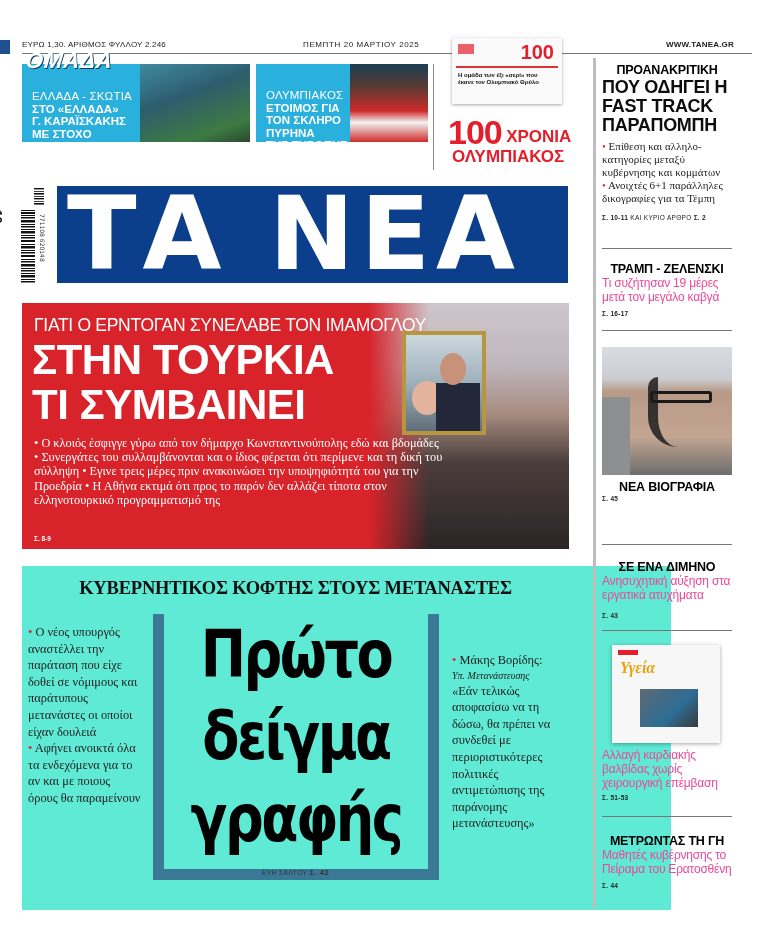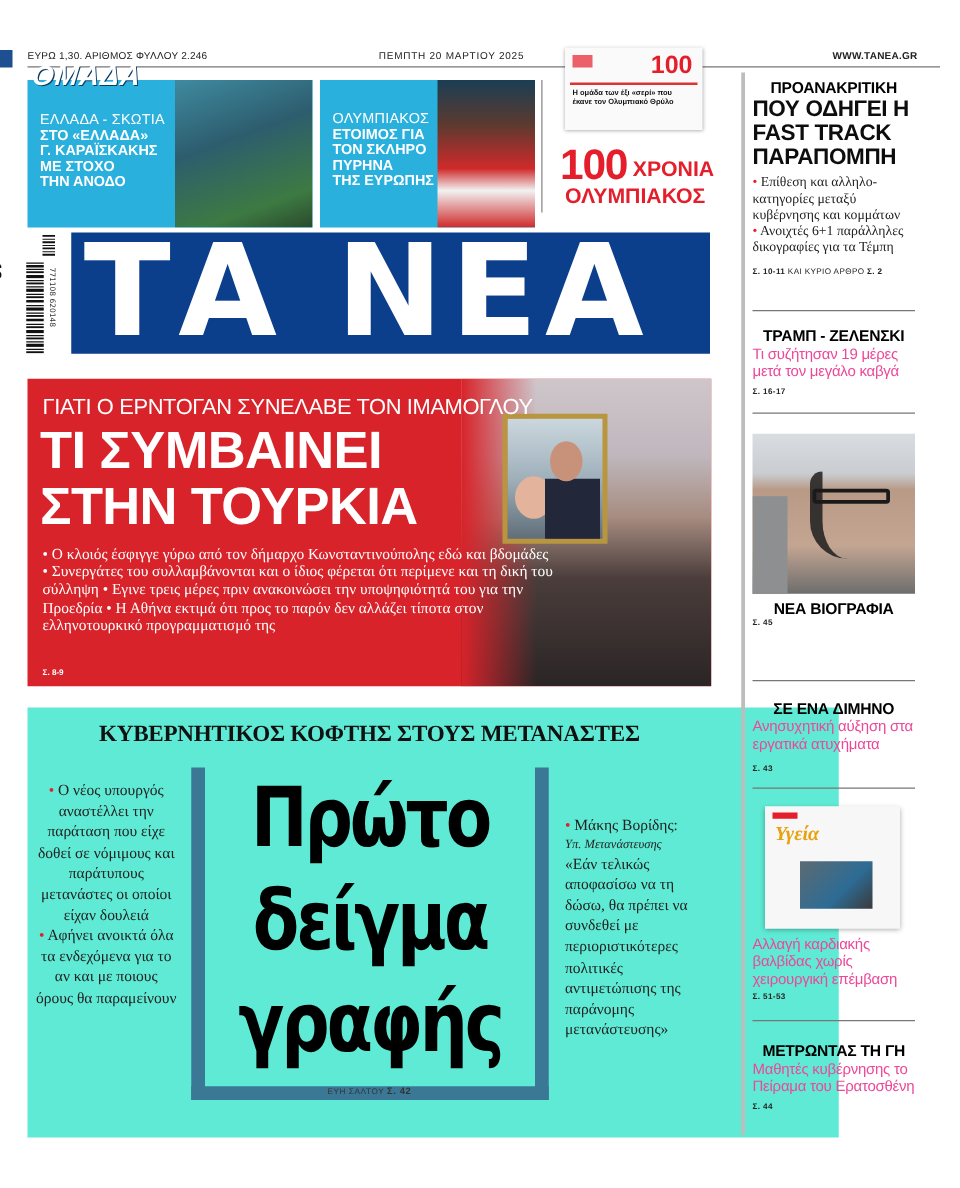--- a/index.html
+++ b/index.html
@@ -9,21 +9,21 @@
   .abs { position: absolute; }
 
   
   .corner-mark { left: 0; top: 40px; width: 10px; height: 14px; background: #1d4f91; }
   .price-line { left: 22px; top: 40px; font-size: 8px; letter-spacing: 0.2px; color: #222; }
   .date-line { left: 303px; top: 40px; font-size: 8px; letter-spacing: 0.6px; color: #222; }
   .url-line { left: 666px; top: 40px; font-size: 8px; letter-spacing: 0.2px; color: #222; font-weight: bold; }
   .top-rule { left: 22px; top: 53px; width: 730px; height: 1px; background: #777; }
 
   
-  .promo { top: 64px; height: 118px; background: #2ab0dc; overflow: hidden; }
+  .promo { top: 64px; height: 78px; background: #2ab0dc; overflow: hidden; }
   .promo1 { left: 22px; width: 228px; }
   .promo2 { left: 256px; width: 172px; }
   .promo-photo { position: absolute; top: 0; bottom: 0; right: 0; }
   .promo1 .promo-photo { width: 110px; background: linear-gradient(160deg, #3f8aa0 0%, #2d5d6e 40%, #3d7a42 80%, #2a4a2d 100%); }
   .promo2 .promo-photo { width: 78px; background: linear-gradient(180deg, #1a3e54 0%, #5b3a30 30%, #cf2a2a 60%, #f2f2f2 75%, #cf2a2a 100%); }
   .promo-text { position: absolute; left: 10px; top: 26px; color: #fff; font-size: 11.5px; line-height: 12.5px; font-family: "Liberation Sans", sans-serif; }
   .promo2 .promo-text { top: 25px; }
   .promo-text .light { font-weight: normal; letter-spacing: 0.2px; }
   .promo-text .bold { font-weight: bold; }
   .omada-logo { left: 26px; top: 50px; color: #fff; font-size: 22px; font-weight: bold; font-style: italic; letter-spacing: 1px; line-height: 22px; text-shadow: 1px 1px 0 #0a3d66; transform: skewX(-6deg); }
@@ -82,21 +82,21 @@
   .lead-headline { position: absolute; left: 10px; top: 34px; color: #fff; font-weight: bold; font-size: 42px; line-height: 45px; letter-spacing: -0.5px; }
   .lead-body { position: absolute; left: 12px; top: 133px; width: 410px; color: #fff; font-family: "Liberation Serif", serif; font-size: 12.3px; line-height: 14.2px; }
   .lead-body .dot { color: #fff; }
   .lead-ref { position: absolute; left: 12px; top: 232px; color: #fff; font-size: 6.5px; font-weight: bold; }
 
   
   .lower { left: 22px; top: 566px; width: 649px; height: 344px; background: #5eead4; }
   .lower-kicker { position: absolute; left: 0; top: 12px; width: 547px; text-align: center; font-family: "Liberation Serif", serif; font-weight: bold; font-size: 18.5px; letter-spacing: -0.2px; color: #111; }
   .box { position: absolute; left: 131px; top: 48px; width: 286px; height: 266px; border: 11px solid #3b7896; border-top: none; }
   .big-headline { position: absolute; left: 142px; top: 48px; width: 264px; text-align: center; font-family: "DejaVu Sans", sans-serif; font-weight: bold; font-size: 66px; line-height: 82px; letter-spacing: -3px; color: #000; transform: scaleX(0.82); transform-origin: center top; }
-  .lower-left { position: absolute; left: 6px; top: 58px; width: 114px; text-align: center; font-family: "Liberation Serif", serif; font-size: 12.4px; line-height: 16.6px; color: #222; }
+  .lower-left { position: absolute; left: 6px; top: 58px; width: 114px; text-align: left; font-family: "Liberation Serif", serif; font-size: 12.4px; line-height: 16.6px; color: #222; }
   .lower-right { position: absolute; left: 430px; top: 86px; width: 112px; font-family: "Liberation Serif", serif; font-size: 12.4px; line-height: 16.6px; color: #222; }
   .lower-right .role { font-style: italic; font-size: 10px; line-height: 14px; display: block; }
   .dot-red { color: #e41e2b; }
   .lower-ref { position: absolute; left: 0; top: 302px; width: 547px; text-align: center; font-size: 6.5px; color: #333; letter-spacing: 0.5px; }
   .lower-ref b { font-size: 7.5px; }
 </style>
 </head>
 <body>
 
 <div class="abs corner-mark"></div>
@@ -187,22 +187,22 @@
 
 <div class="abs lead">
   <div class="lead-photo"></div>
   <div class="frame">
     <div class="face1"></div>
     <div class="suit"></div>
     <div class="face2"></div>
   </div>
   <div class="lead-kicker">ΓΙΑΤΙ Ο ΕΡΝΤΟΓΑΝ ΣΥΝΕΛΑΒΕ ΤΟΝ ΙΜΑΜΟΓΛΟΥ</div>
   <div class="lead-headline">
+    <div>ΣΤΗΝ ΤΟΥΡΚΙΑ</div>
     <div>ΤΙ ΣΥΜΒΑΙΝΕΙ</div>
-    <div>ΣΤΗΝ ΤΟΥΡΚΙΑ</div>
   </div>
   <div class="lead-body">
     <span class="dot">• </span><span>Ο κλοιός έσφιγγε γύρω από τον δήμαρχο Κωνσταντινούπολης εδώ και βδομάδες</span>
     <span class="dot"> • </span><span>Συνεργάτες του συλλαμβάνονται και ο ίδιος φέρεται ότι περίμενε και τη δική του σύλληψη</span>
     <span class="dot"> • </span><span>Εγινε τρεις μέρες πριν ανακοινώσει την υποψηφιότητά του για την Προεδρία</span>
     <span class="dot"> • </span><span>Η Αθήνα εκτιμά ότι προς το παρόν δεν αλλάζει τίποτα στον ελληνοτουρκικό προγραμματισμό της</span>
   </div>
   <div class="lead-ref">Σ. 8-9</div>
 </div>
 

